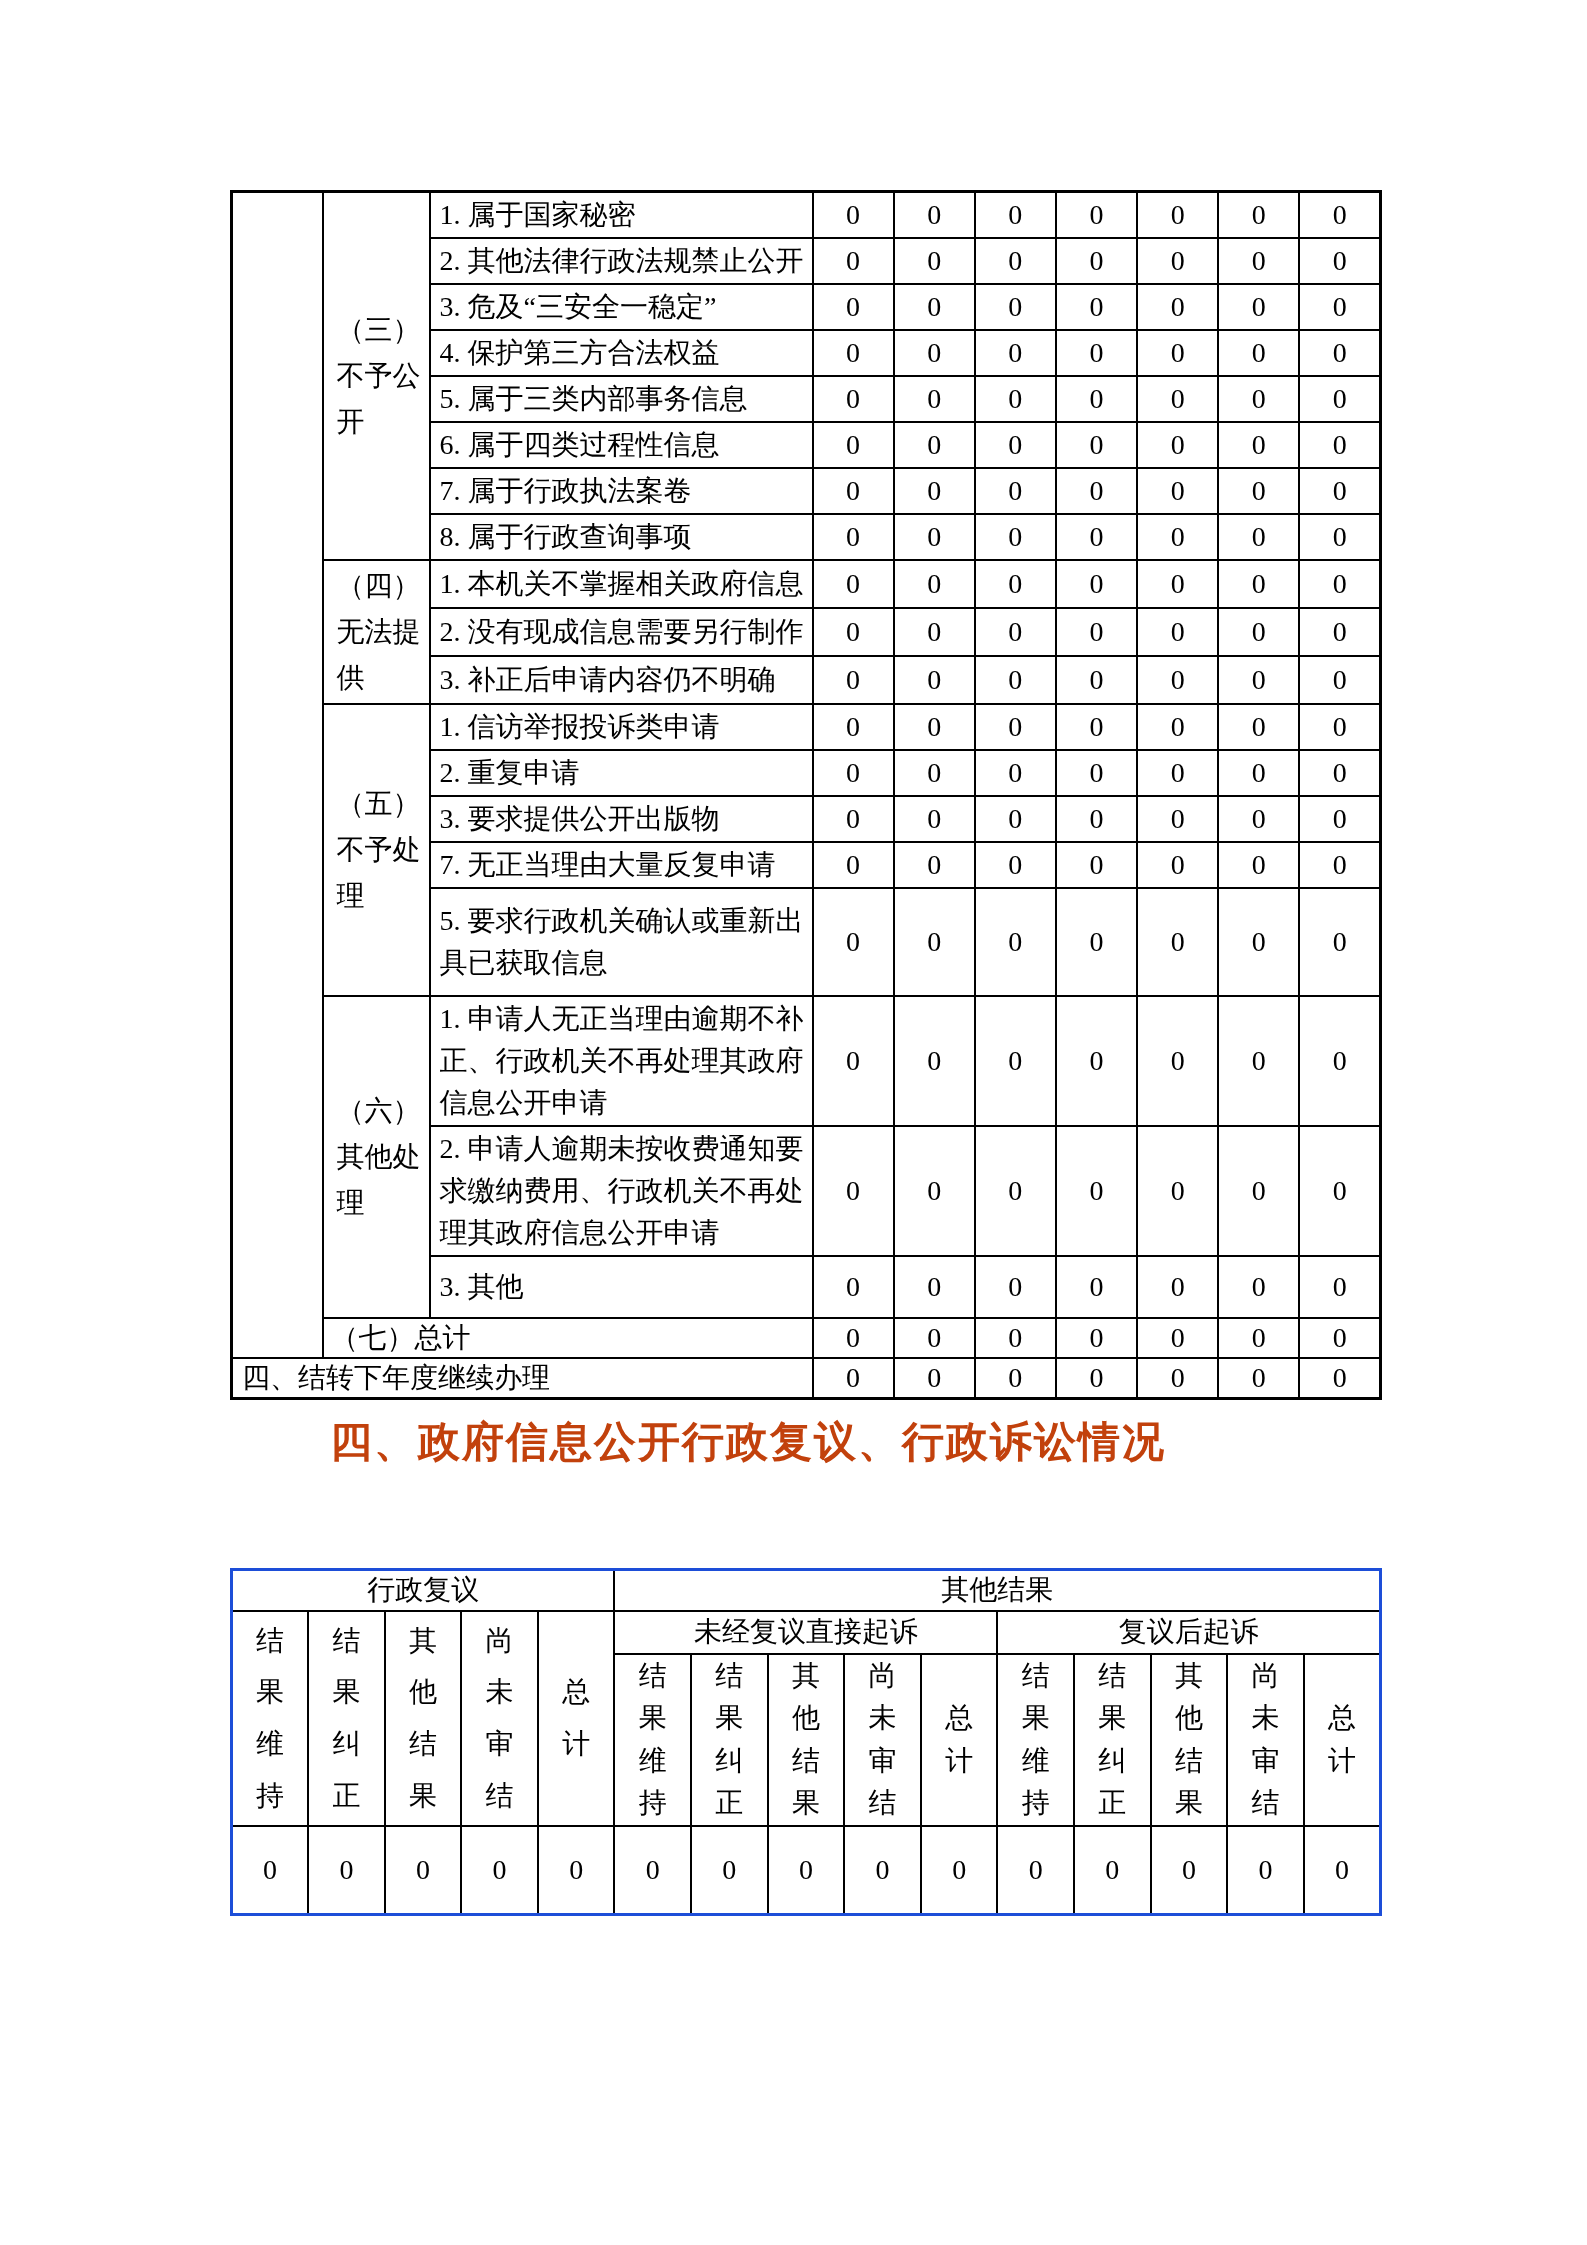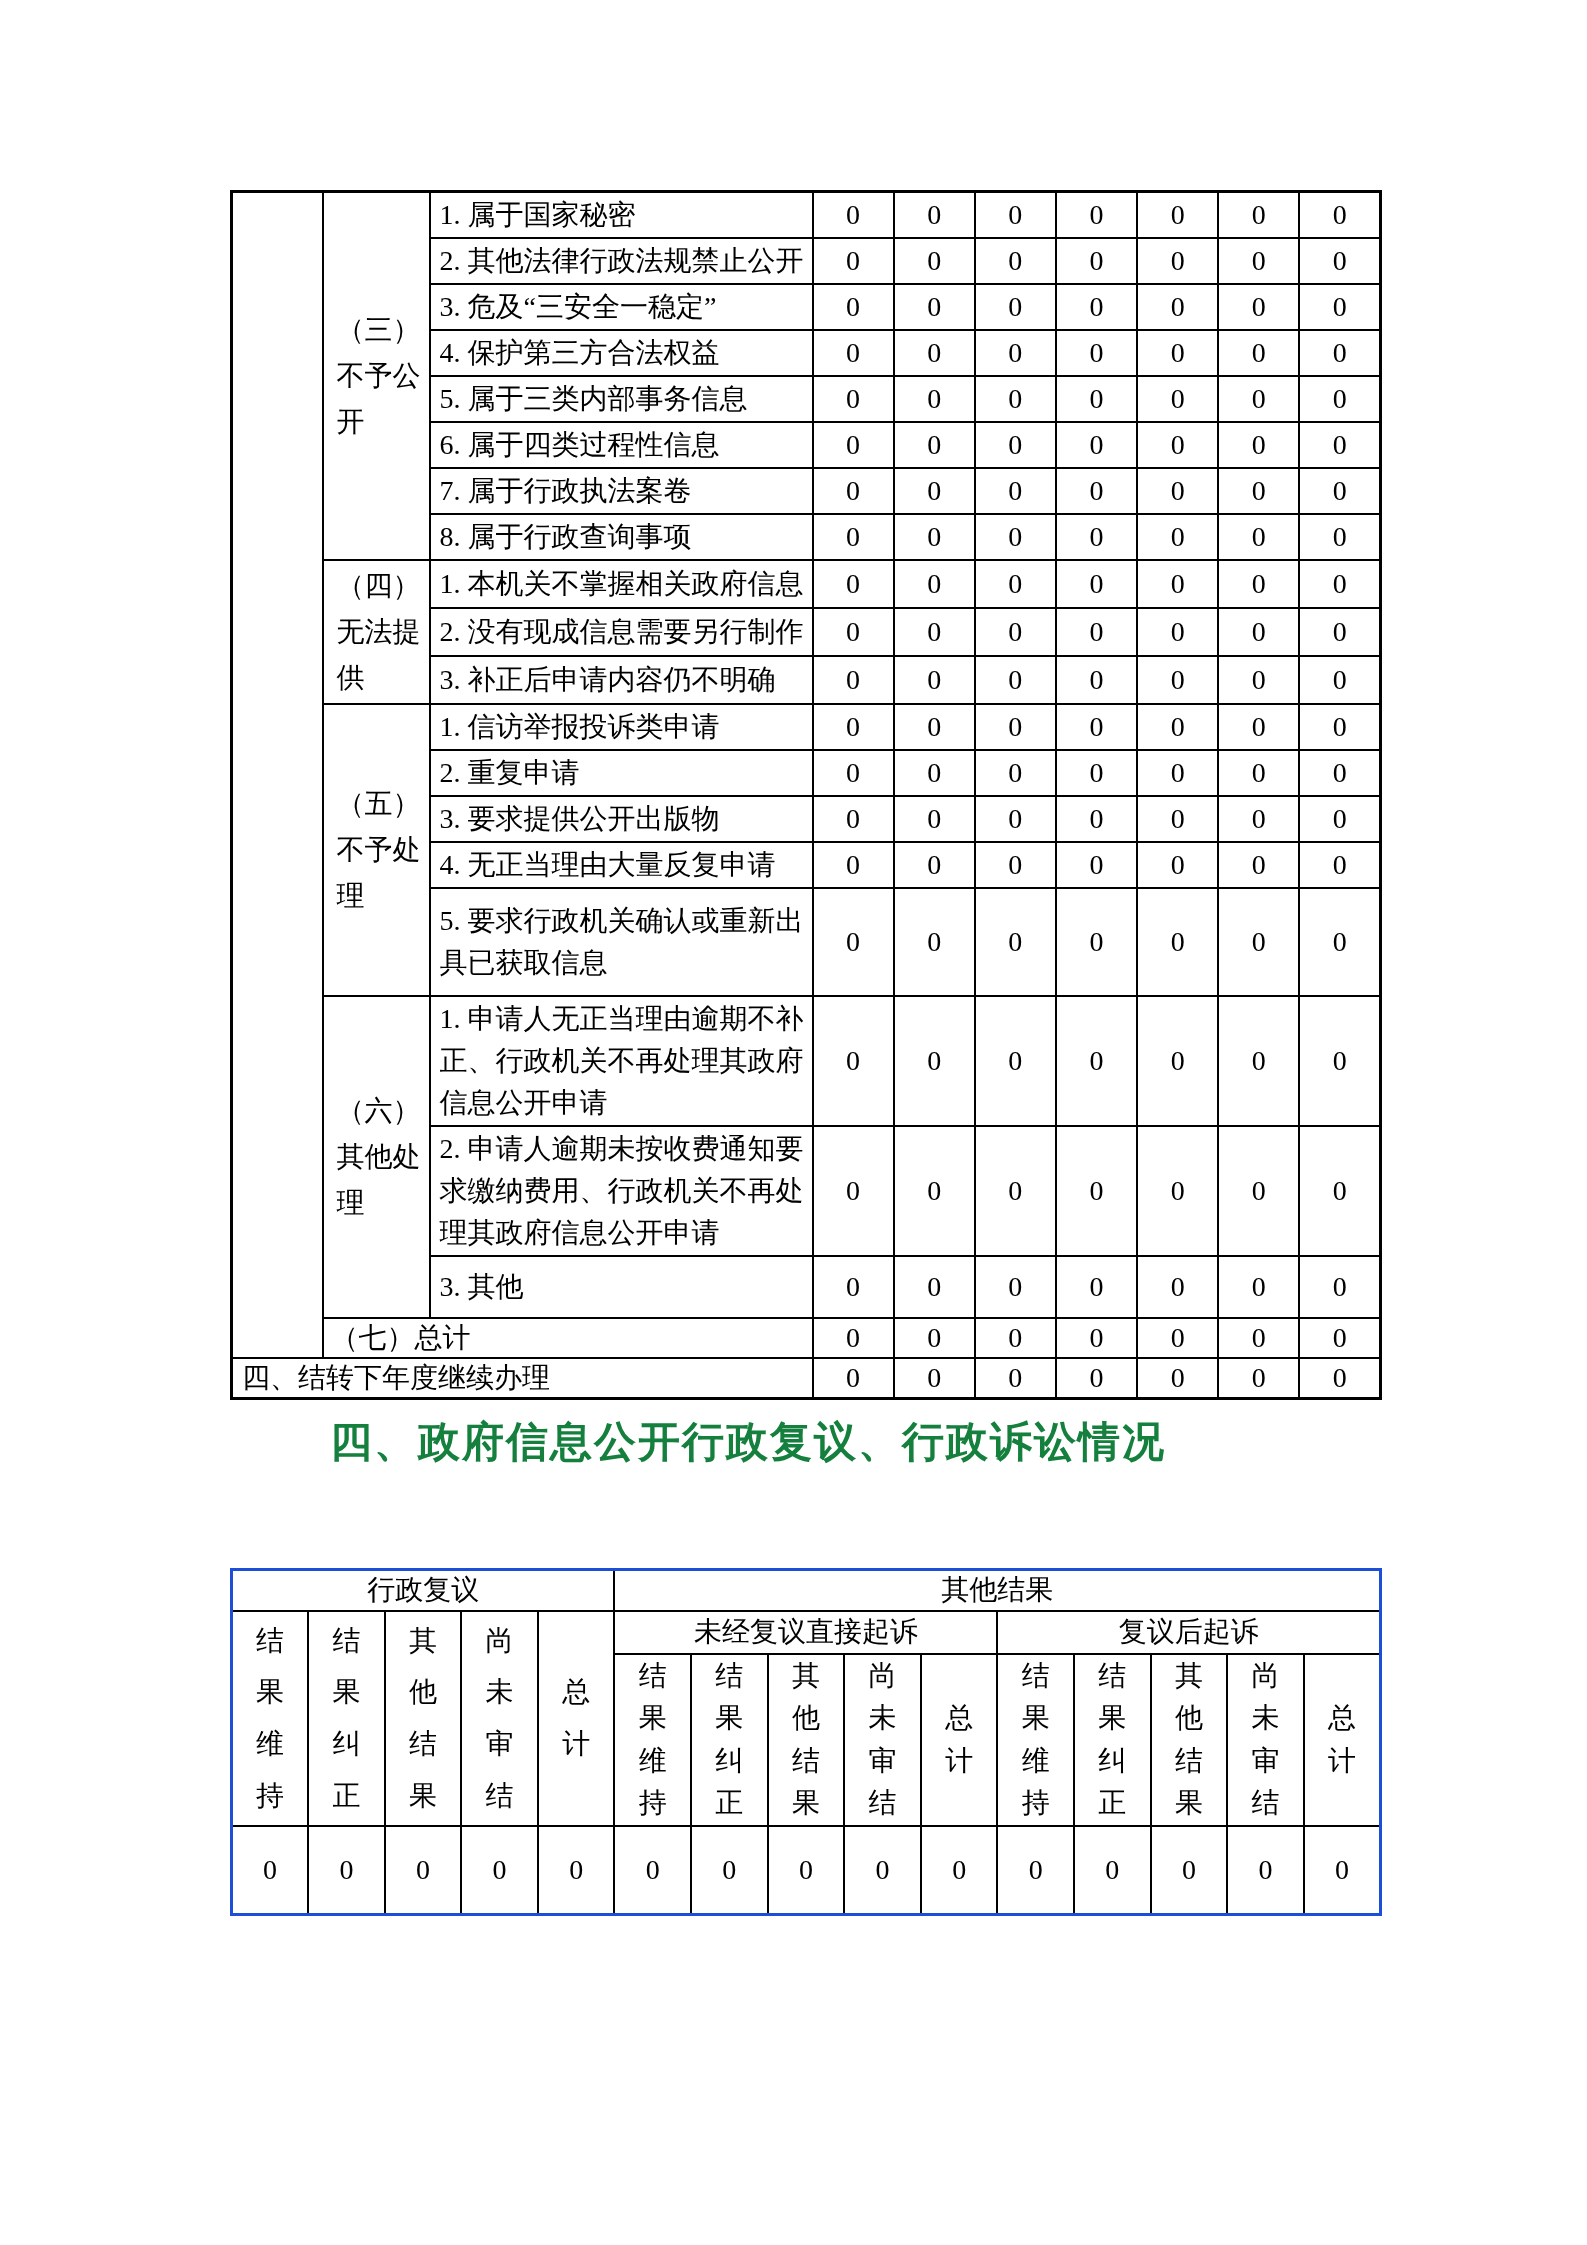--- a/index.html
+++ b/index.html
@@ -30,21 +30,21 @@
     line-height:1.5;
   }
   .t1 td.val,.t2 td.val{text-align:center;}
   .t1 td.totalLabel{text-align:left;padding-left:7px;}
   .t1 td.carryLabel{text-align:left;padding-left:9px;}
   
   .heading{
     position:absolute;left:330px;top:1414px;margin:0;
     font-family:"Liberation Sans","DejaVu Sans",sans-serif;
     font-size:42px;font-weight:bold;letter-spacing:2px;
-    white-space:nowrap;color:#15803d;
+    white-space:nowrap;color:#c2410c;
   }
   
   .t2{left:230px;top:1568px;width:1152px;border:3px solid #1d4ed8;}
   .t2 th{text-align:center;}
   .vert{
     display:inline-block;width:1.15em;
     word-break:break-all;line-height:1.52;
     text-align:center;
   }
   .vert.tall{line-height:1.85;}
@@ -206,21 +206,21 @@
           <td class="item">3. 要求提供公开出版物</td>
           <td class="val">0</td>
           <td class="val">0</td>
           <td class="val">0</td>
           <td class="val">0</td>
           <td class="val">0</td>
           <td class="val">0</td>
           <td class="val">0</td>
         </tr>
         <tr style="height: 43px;">
-          <td class="item">4. 无正当理由大量反复申请</td>
+          <td class="item">7. 无正当理由大量反复申请</td>
           <td class="val">0</td>
           <td class="val">0</td>
           <td class="val">0</td>
           <td class="val">0</td>
           <td class="val">0</td>
           <td class="val">0</td>
           <td class="val">0</td>
         </tr>
         <tr style="height: 108px;">
           <td class="item">5. 要求行政机关确认或重新出具已获取信息</td>

